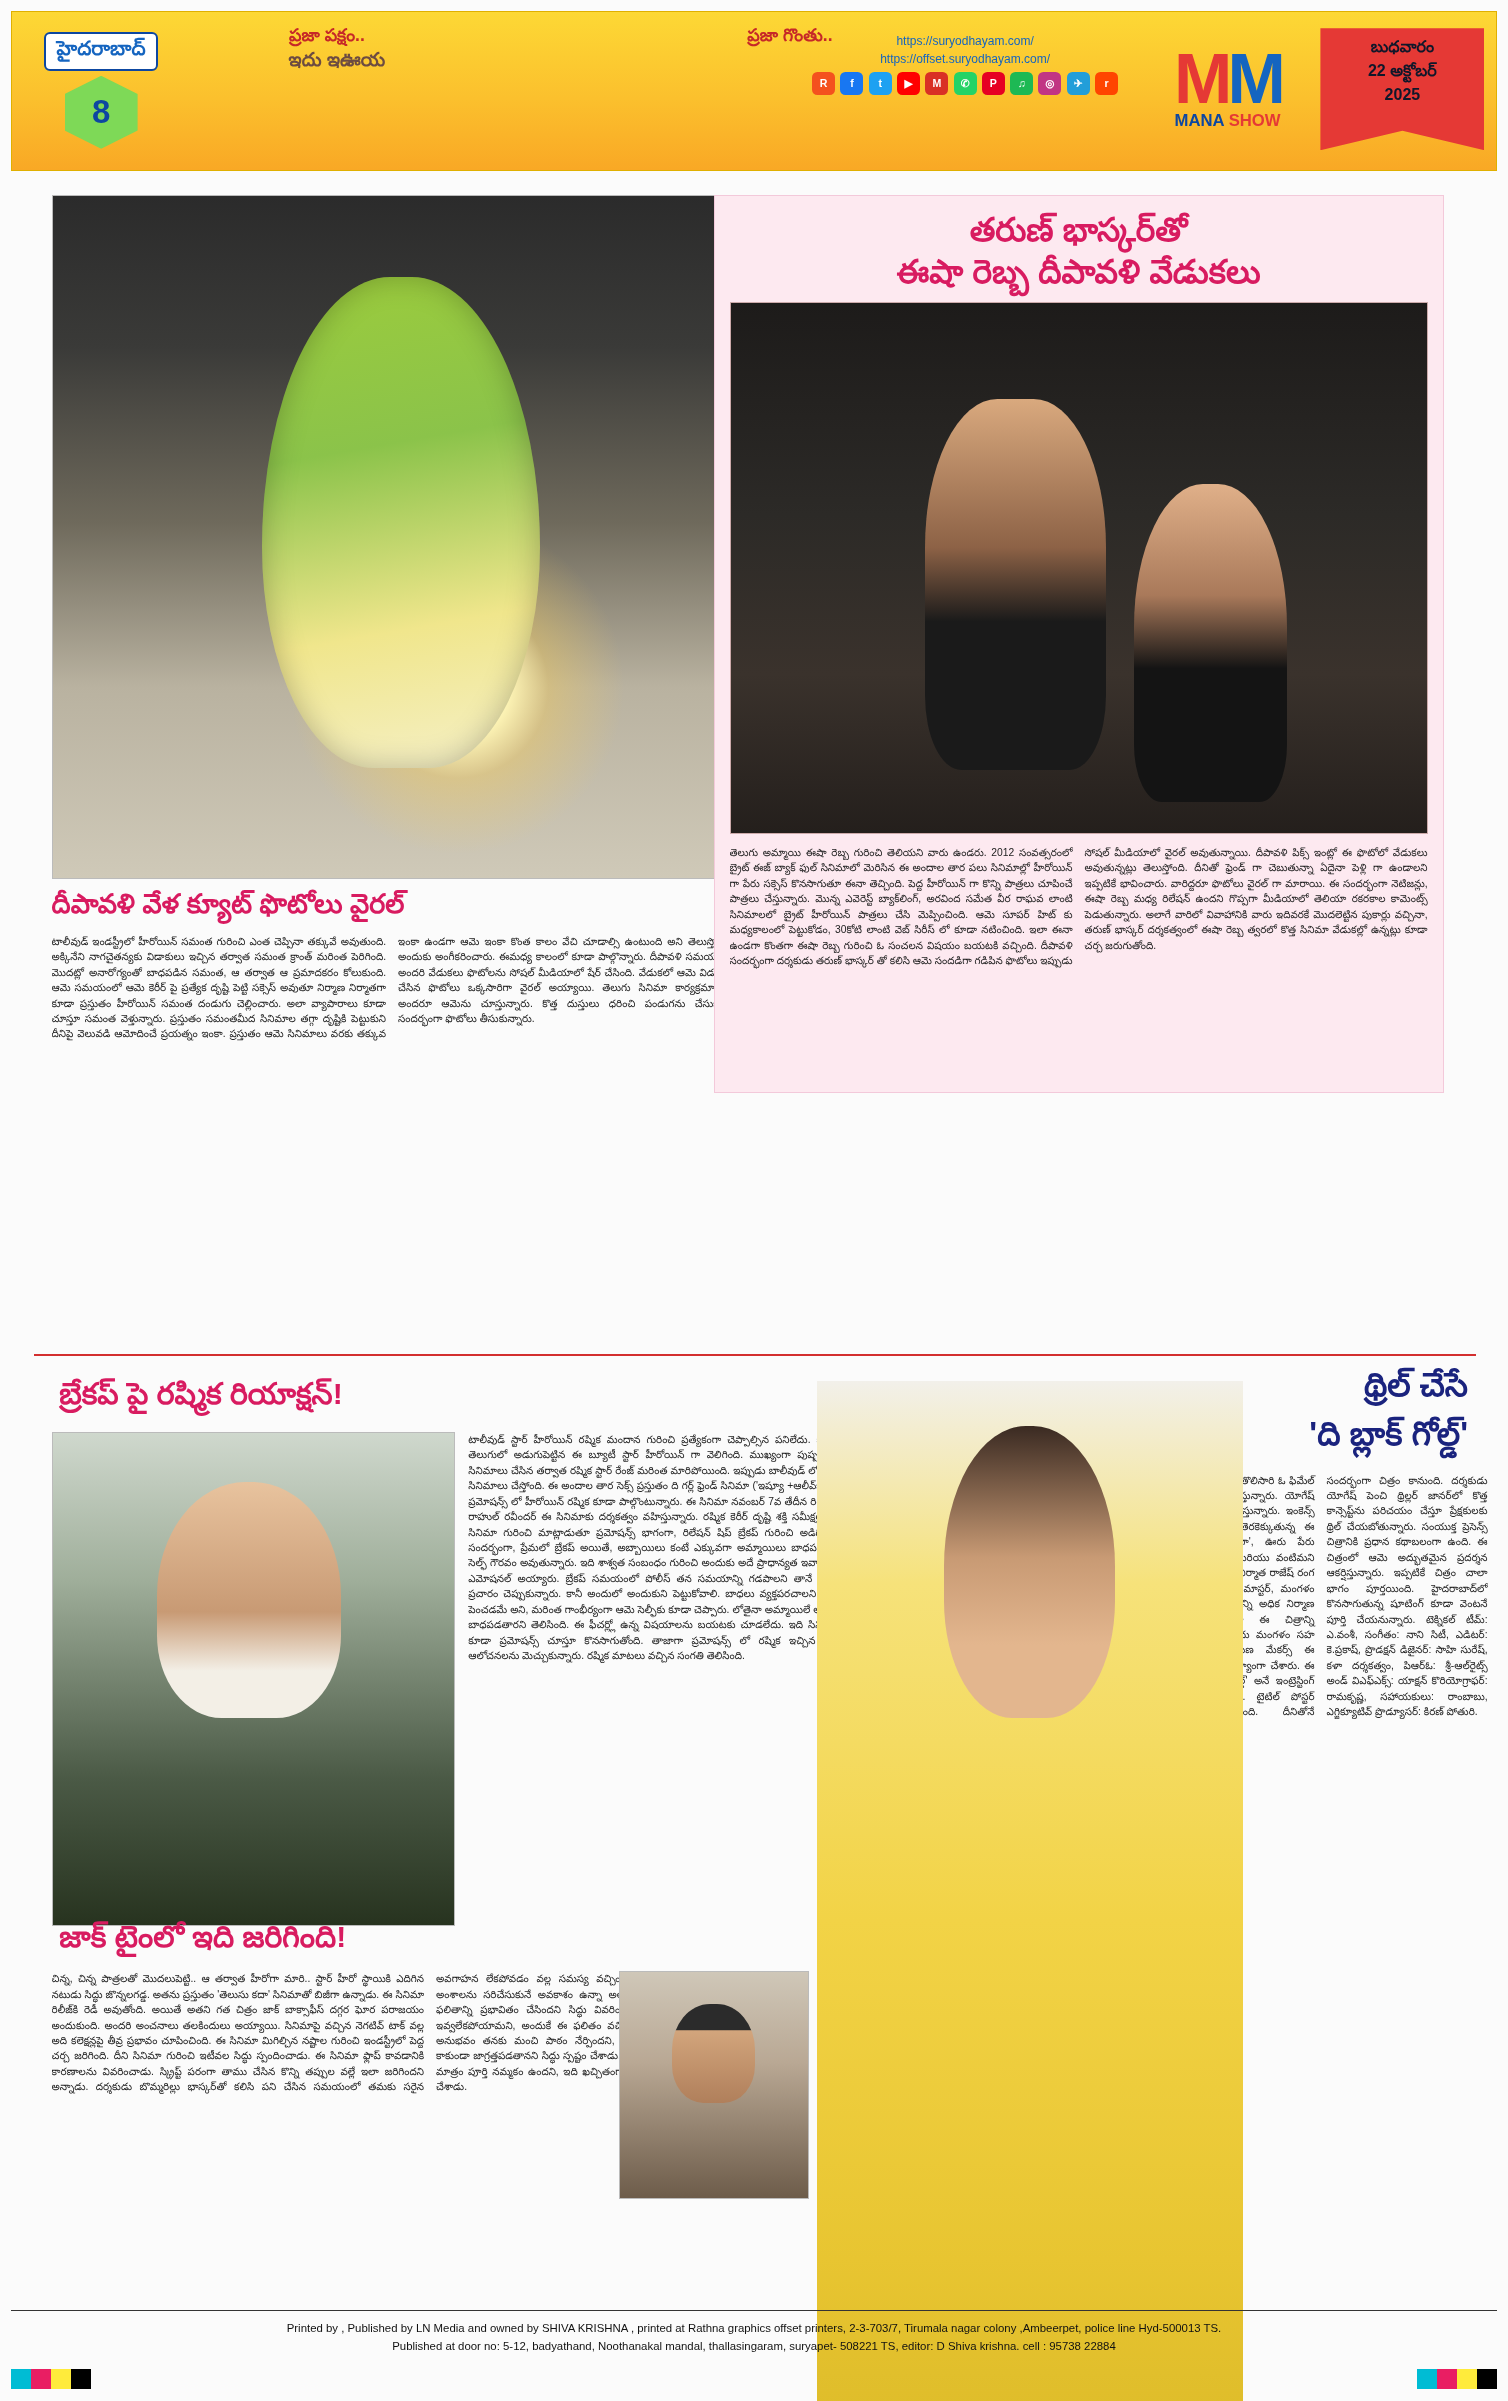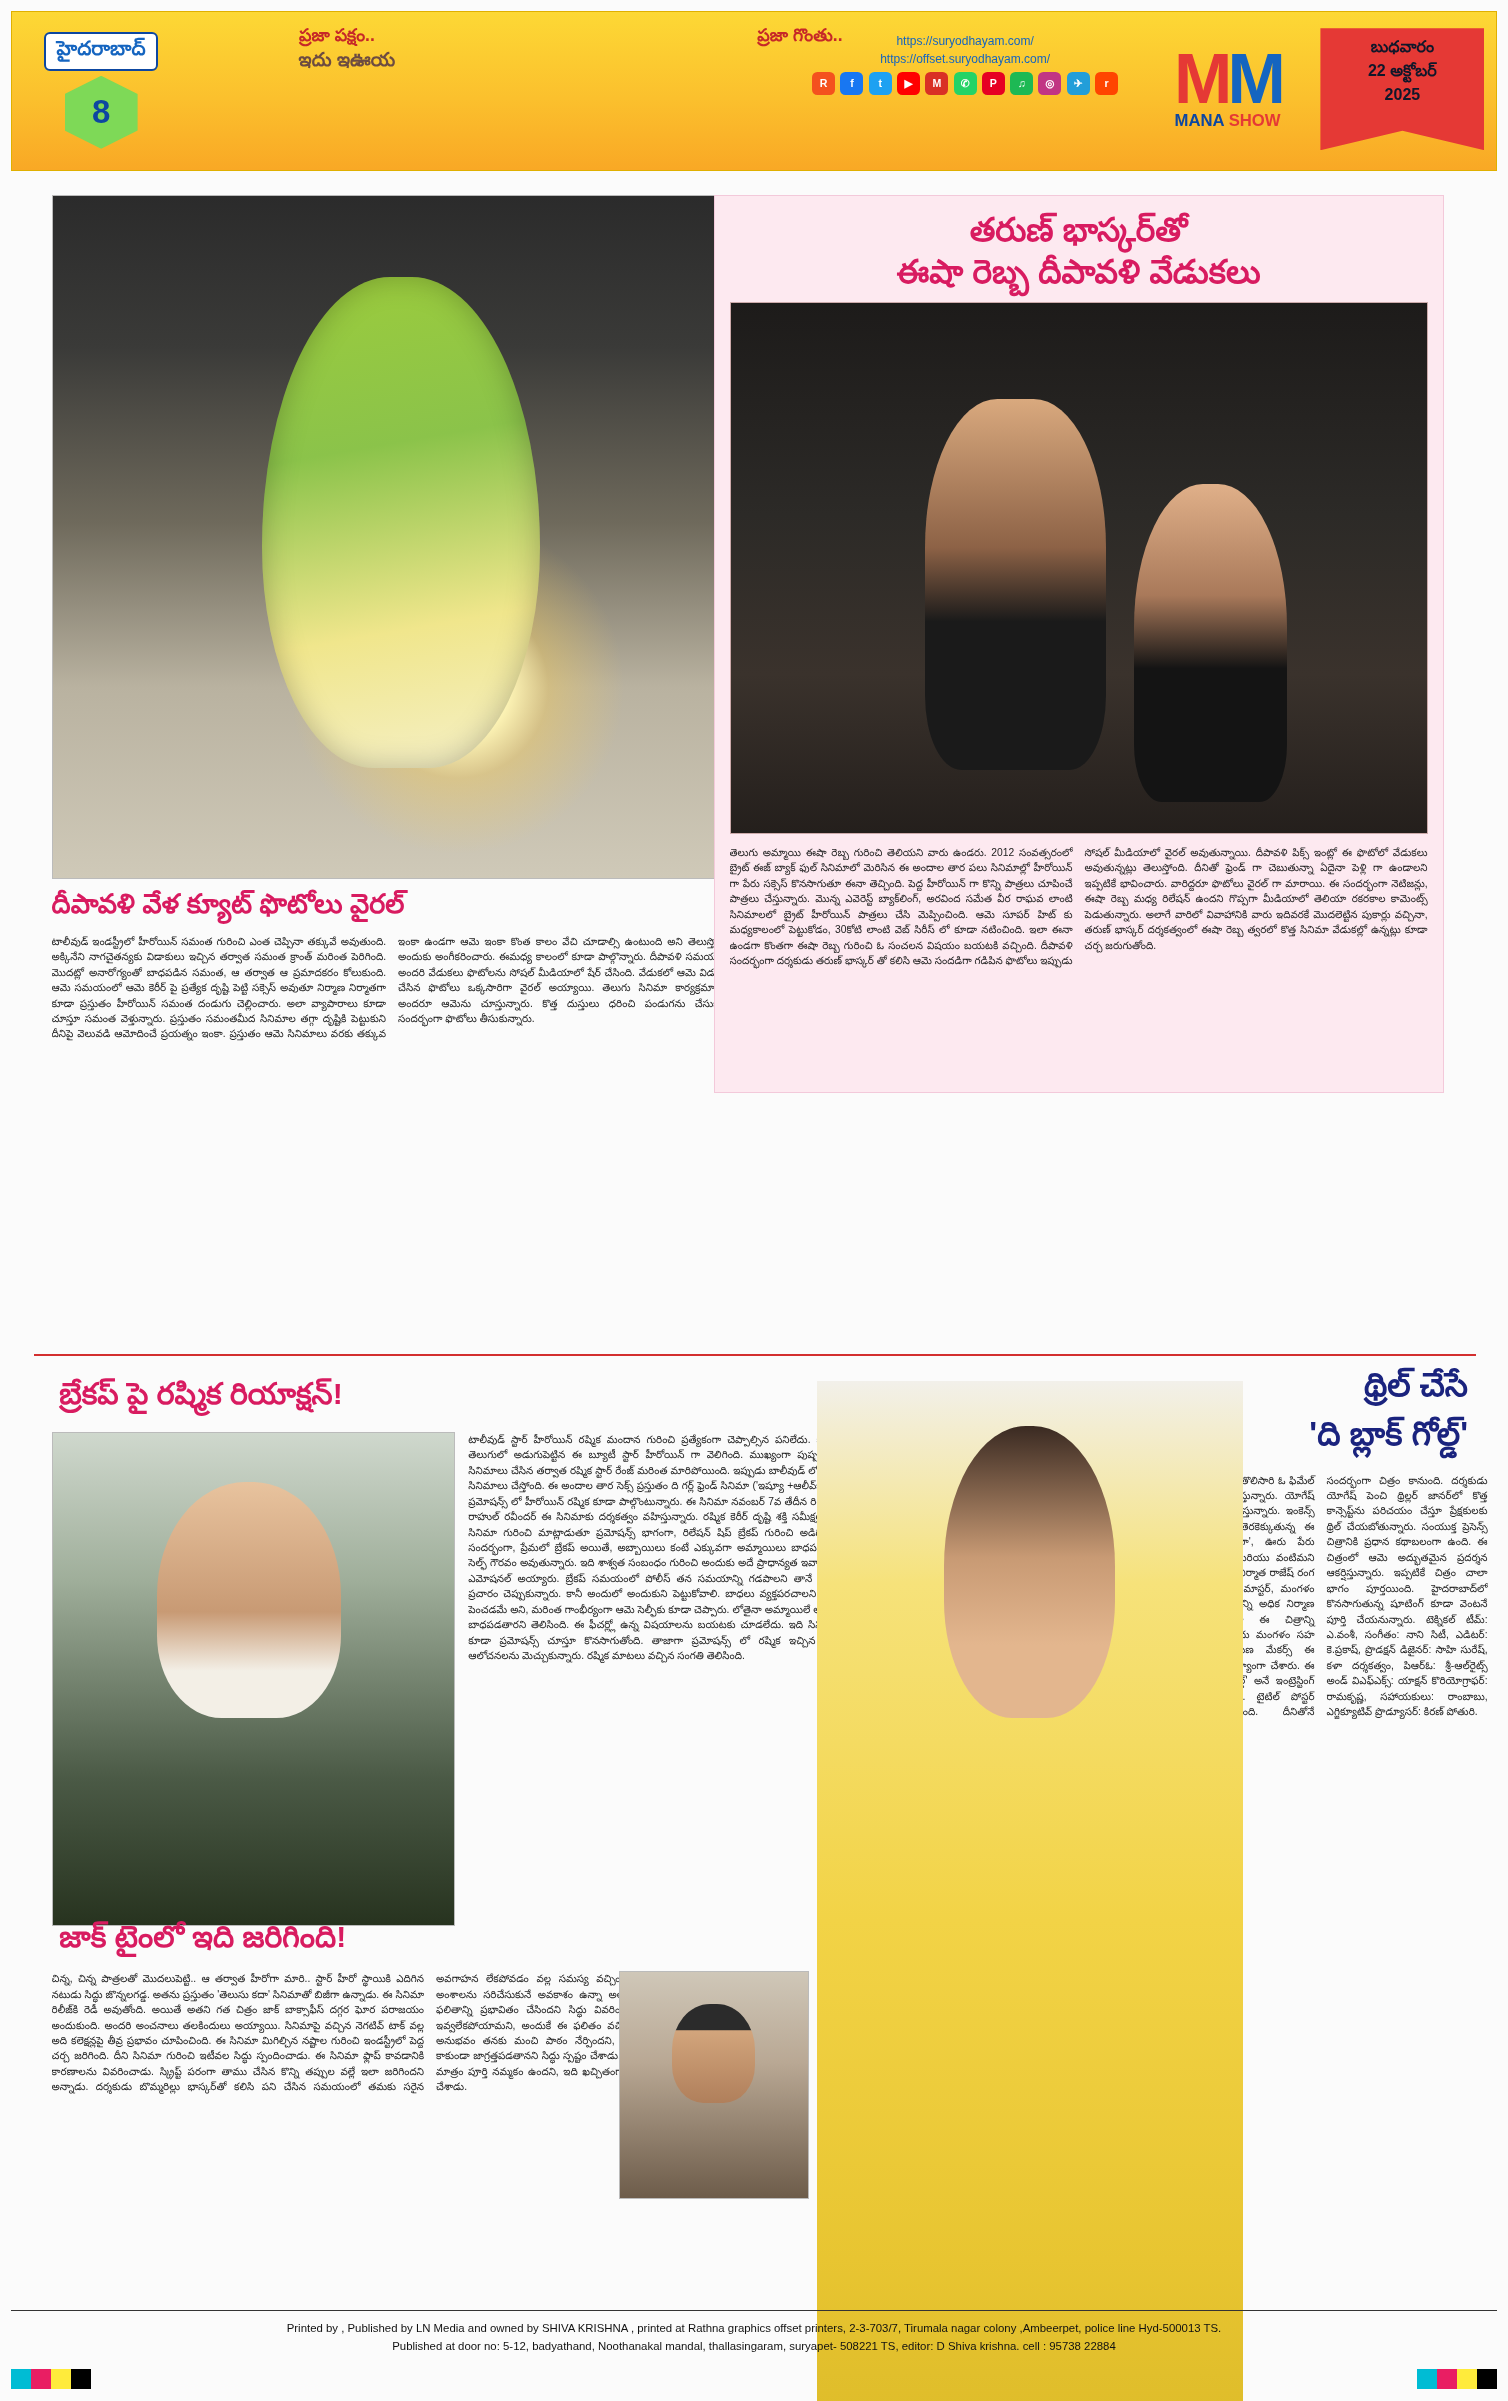--- a/index.html
+++ b/index.html
@@ -44,21 +44,21 @@
   .edition-num-wrap{
     margin-top:4.6px;
     width:73px; height:73px; margin-left:auto; margin-right:auto;
     background:#7ed957;
     clip-path:polygon(50% 0,100% 25%,100% 75%,50% 100%,0 75%,0 25%);
     display:flex; align-items:center; justify-content:center;
   }
   .edition-num{ font-size:33px; font-weight:bold; color:#0d47a1; }
 
   .mast-center{
-    position:absolute; left:249px; top:13.7px; width:600px; text-align:center;
+    position:absolute; left:239px; top:13.7px; width:600px; text-align:center;
   }
   .mast-tag-row{ display:flex; justify-content:space-between; font-size:17.5px; color:#c62828; font-weight:bold; padding:0 18px;}
   .mast-title{
     font-size:55px; font-weight:bold; color:#1a237e;
     letter-spacing:-0.8px; line-height:1.05; margin-top:1.5px;
     text-shadow:1.5px 1.5px 0 #ffe082;
   }
   .mast-sun{
     position:absolute; left:50%; top:-4.6px; transform:translateX(-50%);
     width:82px; height:49px;

